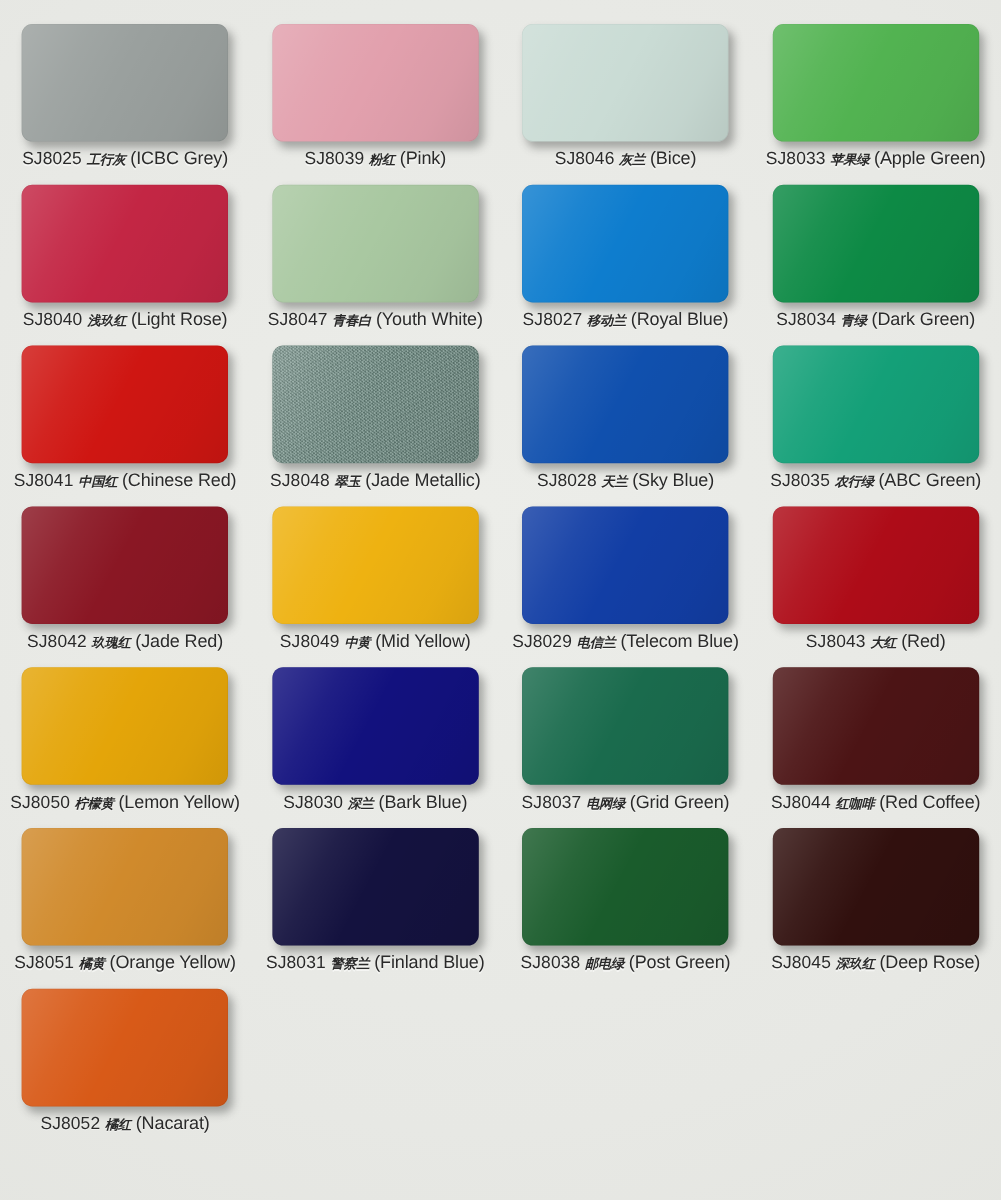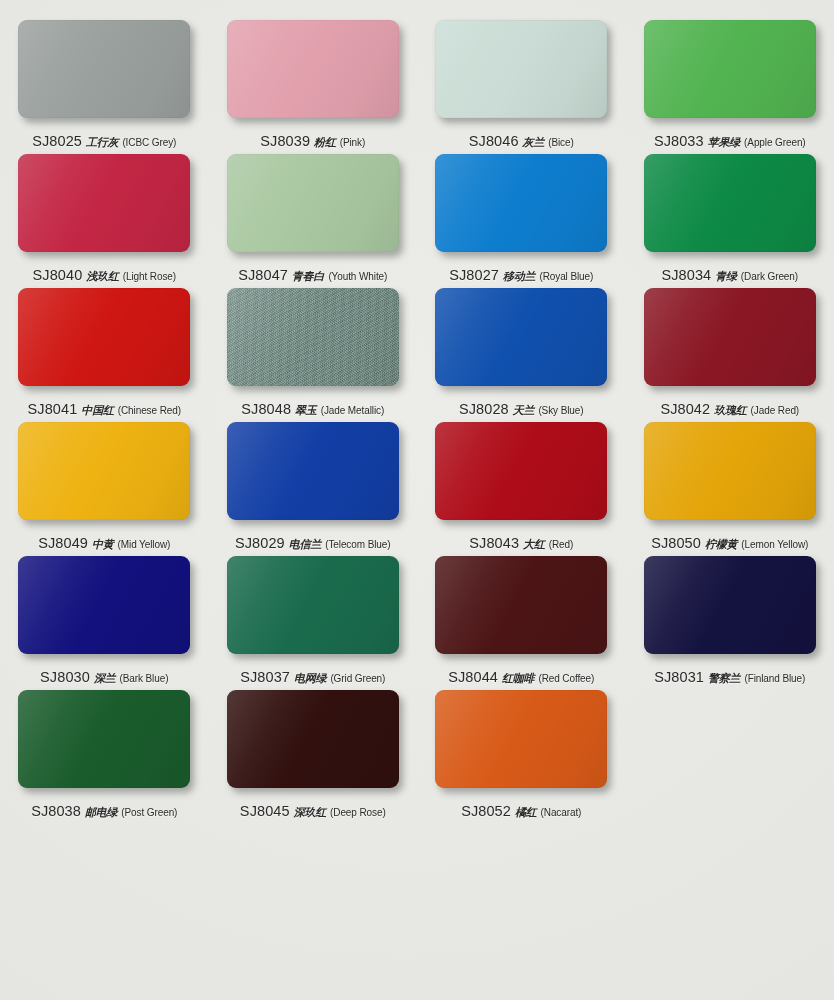--- a/index.html
+++ b/index.html
@@ -25,21 +25,20 @@
     display:grid;
     grid-template-columns:repeat(4, 208.5px);
     grid-template-rows:repeat(7, 134px);
     padding:14px 0 0 0;
   }
   .cell {
     position:relative;
     display:flex;
     flex-direction:column;
     align-items:center;
-    justify-content:space-between;
   }
   .swatch-wrap {
     position:relative;
     width:172px;
     height:98px;
     margin-top:6px;
   }
   .swatch {
     position:absolute; inset:0;
     border-radius:9px;
@@ -85,21 +84,21 @@
     letter-spacing:.1px;
   }
   .cn {
     font-size:11px;
     margin-left:4px;
     font-weight:bold;
     letter-spacing:-.2px;
     font-style:italic;
   }
   .en {
-    font-size:10px;
+    font-size:15px;
     margin-left:4px;
     letter-spacing:-.1px;
   }
 </style>
 </head>
 <body style="background: rgb(230, 231, 227);">
 
 <div id="sheet-bg"></div>
 <div id="grid">
     <div class="cell">
@@ -207,20 +206,30 @@
         <div class="swatch" style="background: rgb(16, 80, 174);"></div>
       </div>
       <div class="caption">
         <span class="code">SJ8028</span>
         <span class="cn">天兰</span>
         <span class="en">(Sky Blue)</span>
       </div>
     </div>
     <div class="cell">
       <div class="swatch-wrap">
+        <div class="swatch" style="background: rgb(20, 160, 120);"></div>
+      </div>
+      <div class="caption">
+        <span class="code">SJ8035</span>
+        <span class="cn">农行绿</span>
+        <span class="en">(ABC Green)</span>
+      </div>
+    </div>
+    <div class="cell">
+      <div class="swatch-wrap">
         <div class="swatch" style="background: rgb(138, 23, 36);"></div>
       </div>
       <div class="caption">
         <span class="code">SJ8042</span>
         <span class="cn">玖瑰红</span>
         <span class="en">(Jade Red)</span>
       </div>
     </div>
     <div class="cell">
       <div class="swatch-wrap">
@@ -287,20 +296,30 @@
         <div class="swatch" style="background: rgb(76, 20, 21);"></div>
       </div>
       <div class="caption">
         <span class="code">SJ8044</span>
         <span class="cn">红咖啡</span>
         <span class="en">(Red Coffee)</span>
       </div>
     </div>
     <div class="cell">
       <div class="swatch-wrap">
+        <div class="swatch" style="background: rgb(208, 138, 44);"></div>
+      </div>
+      <div class="caption">
+        <span class="code">SJ8051</span>
+        <span class="cn">橘黄</span>
+        <span class="en">(Orange Yellow)</span>
+      </div>
+    </div>
+    <div class="cell">
+      <div class="swatch-wrap">
         <div class="swatch" style="background: rgb(20, 18, 63);"></div>
       </div>
       <div class="caption">
         <span class="code">SJ8031</span>
         <span class="cn">警察兰</span>
         <span class="en">(Finland Blue)</span>
       </div>
     </div>
     <div class="cell">
       <div class="swatch-wrap">

